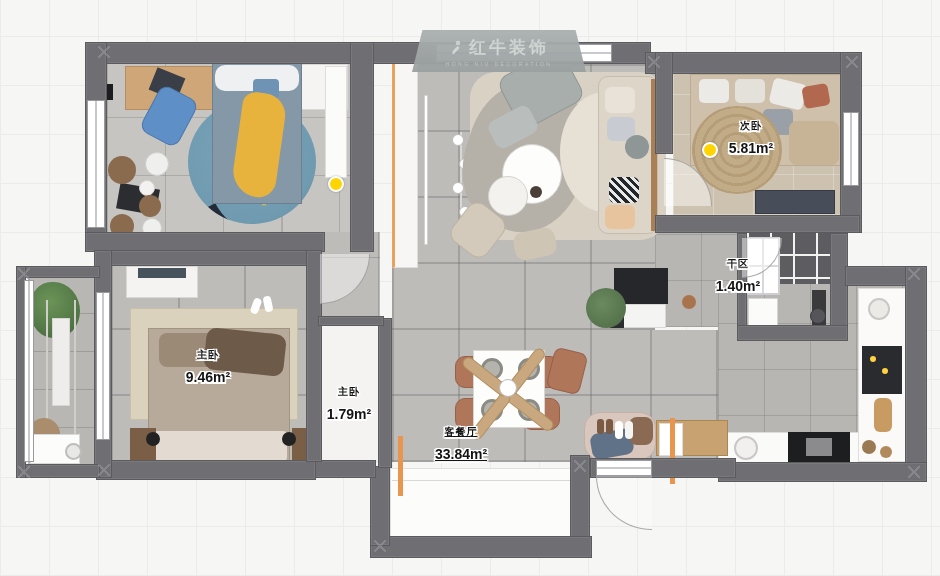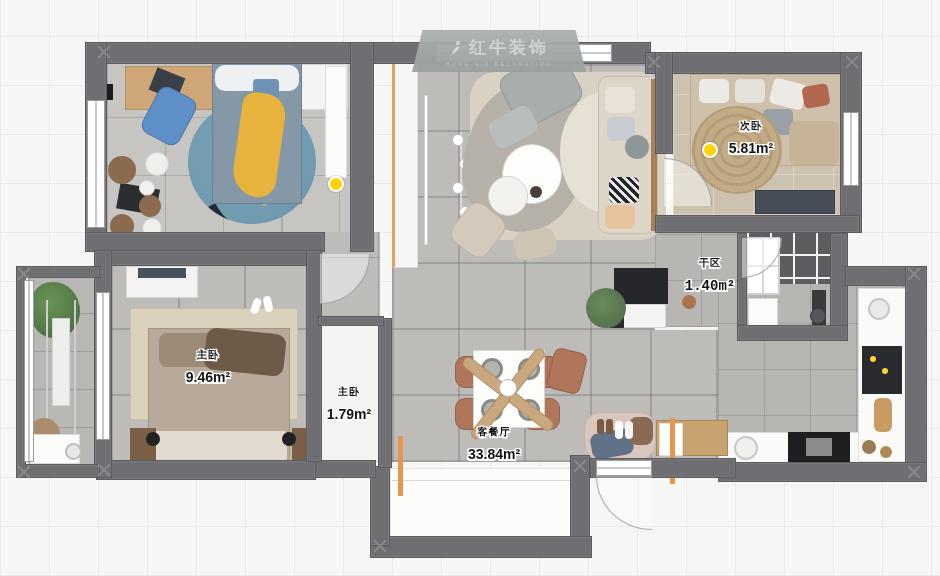--- a/index.html
+++ b/index.html
@@ -276,33 +276,33 @@
   <div class="xmark" style="left:18px;top:268px;"></div>
   <div class="xmark" style="left:18px;top:466px;"></div>
 
   <div class="ydot" style="left:328px;top:176px;"></div>
   <div class="ydot" style="left:702px;top:142px;"></div>
 
   <div class="rlabel" style="left:706px;top:118px;width:90px;">
     <div class="rname">次卧</div>
     <div class="rarea">5.81m²</div>
   </div>
-  <div class="rlabel" style="left:670px;top:256px;width:80px;font-family:Liberation Mono, monospace;">
+  <div class="rlabel" style="left:698px;top:256px;width:80px;">
     <div class="rname">干区</div>
     <div class="rarea">1.40m²</div>
   </div>
   <div class="rlabel" style="left:168px;top:347px;width:80px;">
     <div class="rname">主卧</div>
     <div class="rarea">9.46m²</div>
   </div>
   <div class="rlabel" style="left:314px;top:384px;width:70px;">
     <div class="rname">主卧</div>
     <div class="rarea">1.79m²</div>
   </div>
-  <div class="rlabel" style="left:449px;top:424px;width:90px;">
+  <div class="rlabel" style="left:416px;top:424px;width:90px;text-decoration:underline;">
     <div class="rname">客餐厅</div>
     <div class="rarea">33.84m²</div>
   </div>
 
   <div class="wm">
     <div class="wm-row">
       <span style="display:inline-flex;">
         <svg width="15" height="15" viewBox="0 0 20 20">
           <circle cx="12" cy="4" r="3" fill="#ced4d2"></circle>
           <path d="M4 18 C7 10, 9 12, 11 8 L14 10 C11 16, 9 14, 7 19 Z" fill="#ced4d2"></path>

